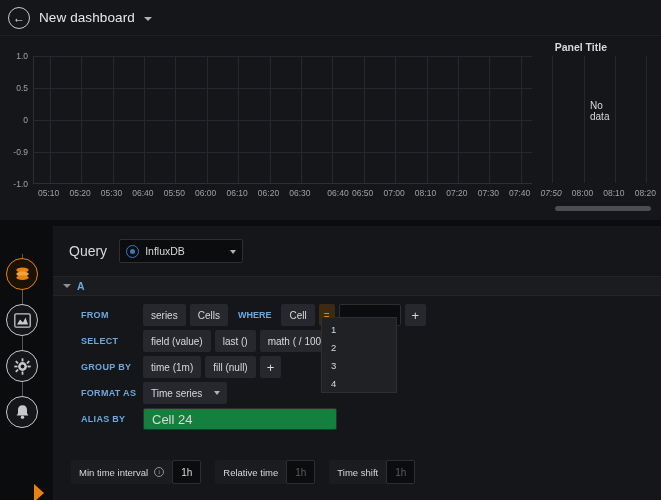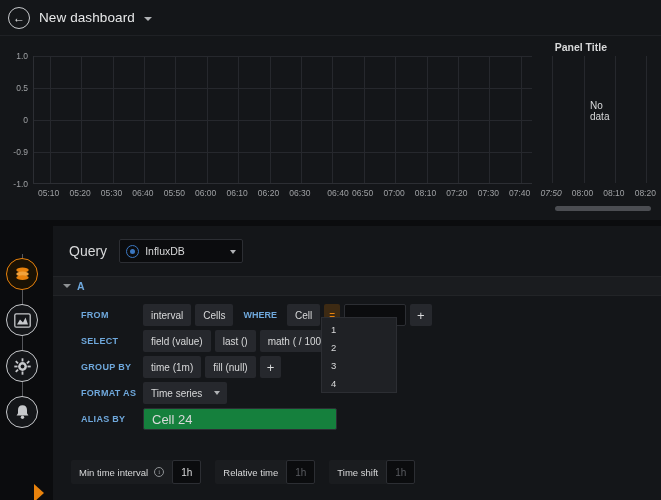--- a/index.html
+++ b/index.html
@@ -353,21 +353,21 @@
 
     <div class="qrow-head">
       <span class="qrow-caret"></span>
       <span class="qrow-name">A</span>
     </div>
 
     <div class="qbody">
 
       <div class="qline">
         <span class="qkey">FROM</span>
-        <span class="seg">interval</span>
+        <span class="seg">series</span>
         <span class="seg">Cells</span>
         <span class="seg" style="background:transparent;color:#6fa8dc;font-weight:700;font-size:9px;padding:0 6px;">WHERE</span>
         <span class="seg">Cell</span>
         <span class="seg op">=</span>
         <span class="seg-input"></span>
         <span class="seg plus">+</span>
       </div>
 
       <div class="qline">
         <span class="qkey">SELECT</span>

